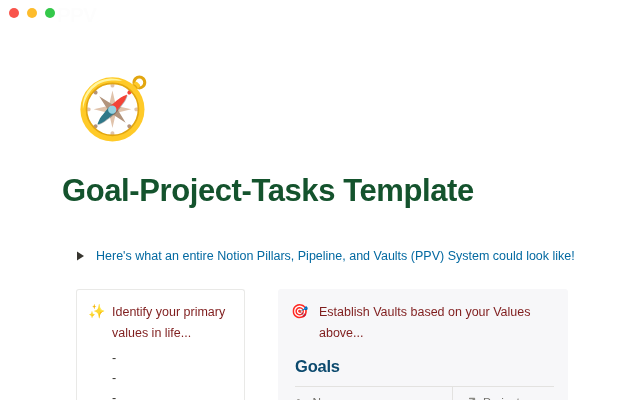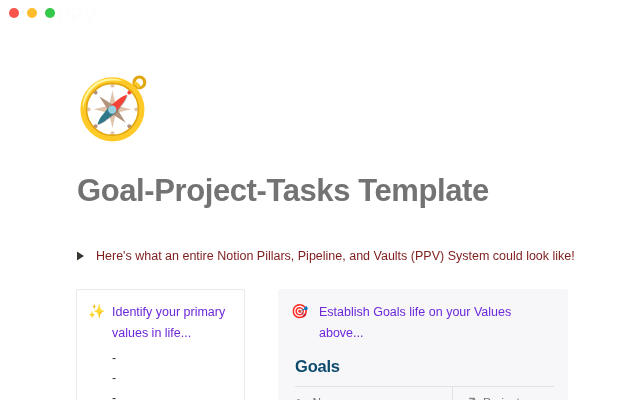--- a/index.html
+++ b/index.html
@@ -82,26 +82,26 @@
     height: 68px;
     font-size: 60px;
     line-height: 68px;
     text-align: left;
     user-select: none;
   }
 
   .page-title {
     position: absolute;
     top: 145px;
-    left: 77px;
+    left: 62px;
     width: 540px;
     font-size: 31px;
     font-weight: bold;
     letter-spacing: -0.4px;
-    color: #737373;
+    color: #14532d;
     line-height: 40px;
     white-space: nowrap;
   }
 
   
   .toggle-row {
     position: absolute;
     top: 219px;
     left: 76px;
     width: 540px;
@@ -114,21 +114,21 @@
     height: 18px;
     display: flex;
     align-items: center;
     justify-content: flex-start;
     flex: 0 0 auto;
   }
   .toggle-arrow svg { display: block; }
   .toggle-text {
     font-size: 12.5px;
     line-height: 20px;
-    color: #7f1d1d;
+    color: #0369a1;
     white-space: nowrap;
     padding-left: 2px;
   }
 
   
   .cards {
     position: absolute;
     top: 263px;
     left: 76px;
     width: 492px;
@@ -166,21 +166,21 @@
   .callout-emoji {
     flex: 0 0 auto;
     font-size: 14px;
     line-height: 19px;
     width: 17px;
     user-select: none;
   }
   .callout-text {
     font-size: 12.5px;
     line-height: 21px;
-    color: #6d28d9;
+    color: #7f1d1d;
   }
   .card-right .callout-text { padding-left: 4px; }
 
   .dash-list {
     margin-top: 4px;
     padding-left: 24px;
   }
   .dash-item {
     font-size: 12.5px;
     line-height: 20px;
@@ -286,21 +286,21 @@
         <div class="dash-list">
           <div class="dash-item">-</div>
           <div class="dash-item">-</div>
           <div class="dash-item">-</div>
         </div>
       </div>
 
       <div class="card card-right">
         <div class="callout-row">
           <span class="callout-emoji">🎯</span>
-          <span class="callout-text">Establish Goals life on your Values above...</span>
+          <span class="callout-text">Establish Vaults based on your Values above...</span>
         </div>
 
         <div class="db">
           <div class="db-title">Goals</div>
           <div class="db-table">
             <div class="db-col name">
               <span class="col-icon aa">Aa</span>
               <span class="col-label">Name</span>
             </div>
             <div class="db-col projects">

